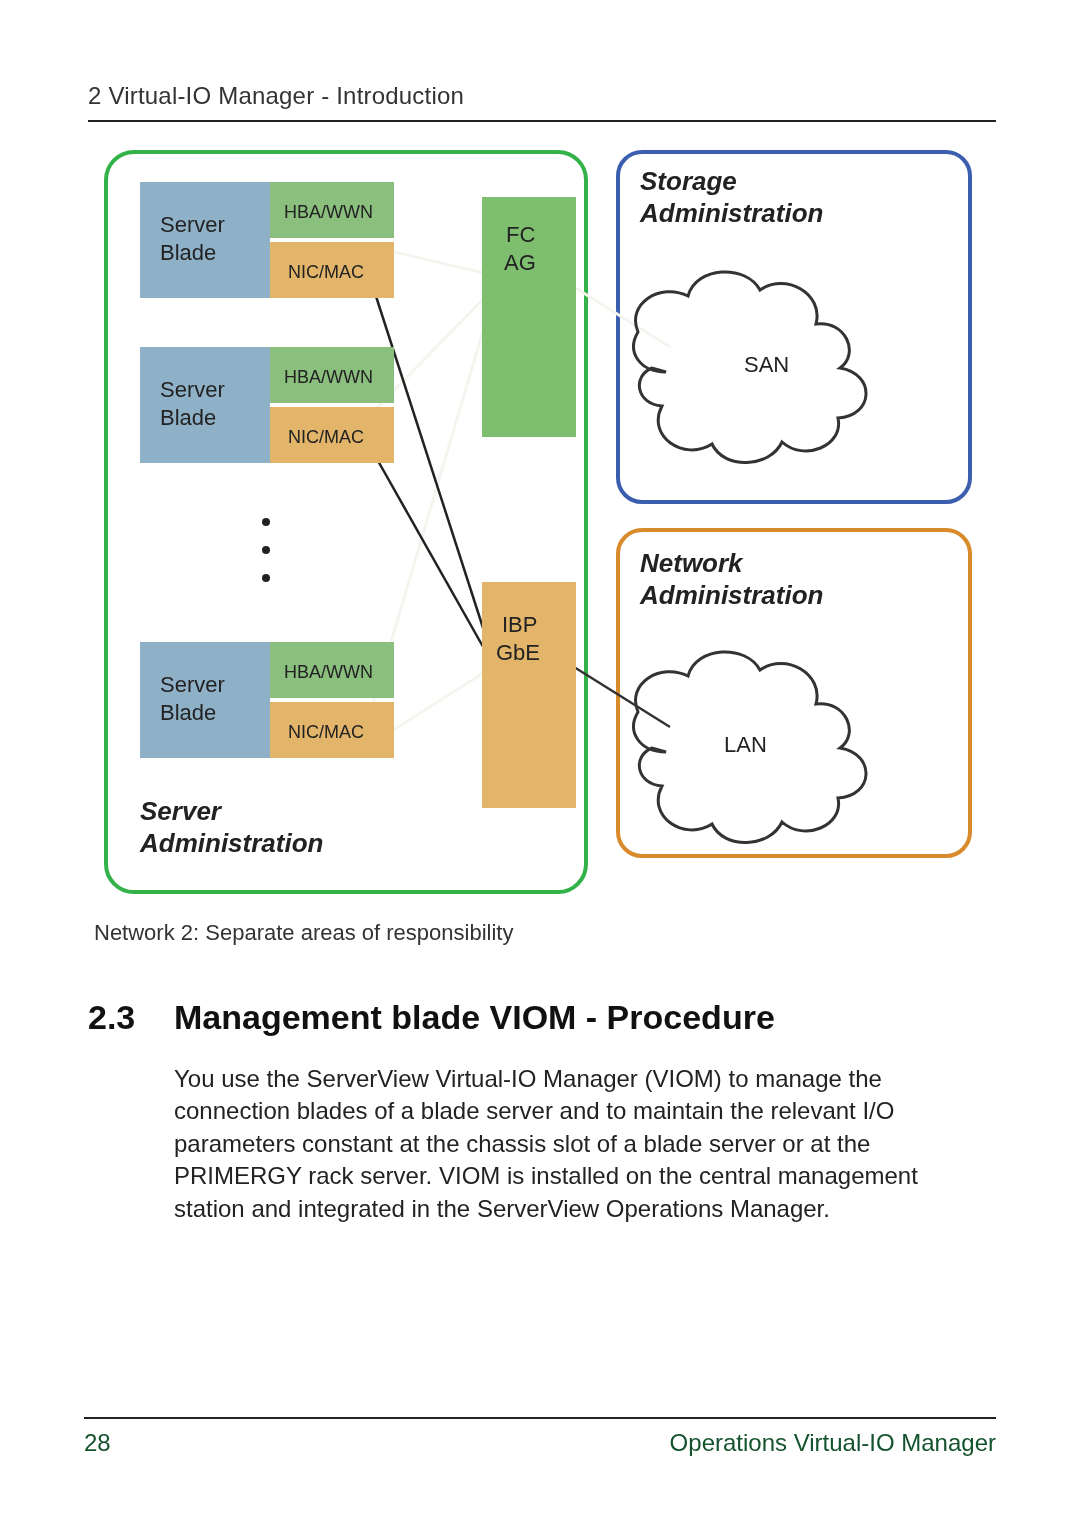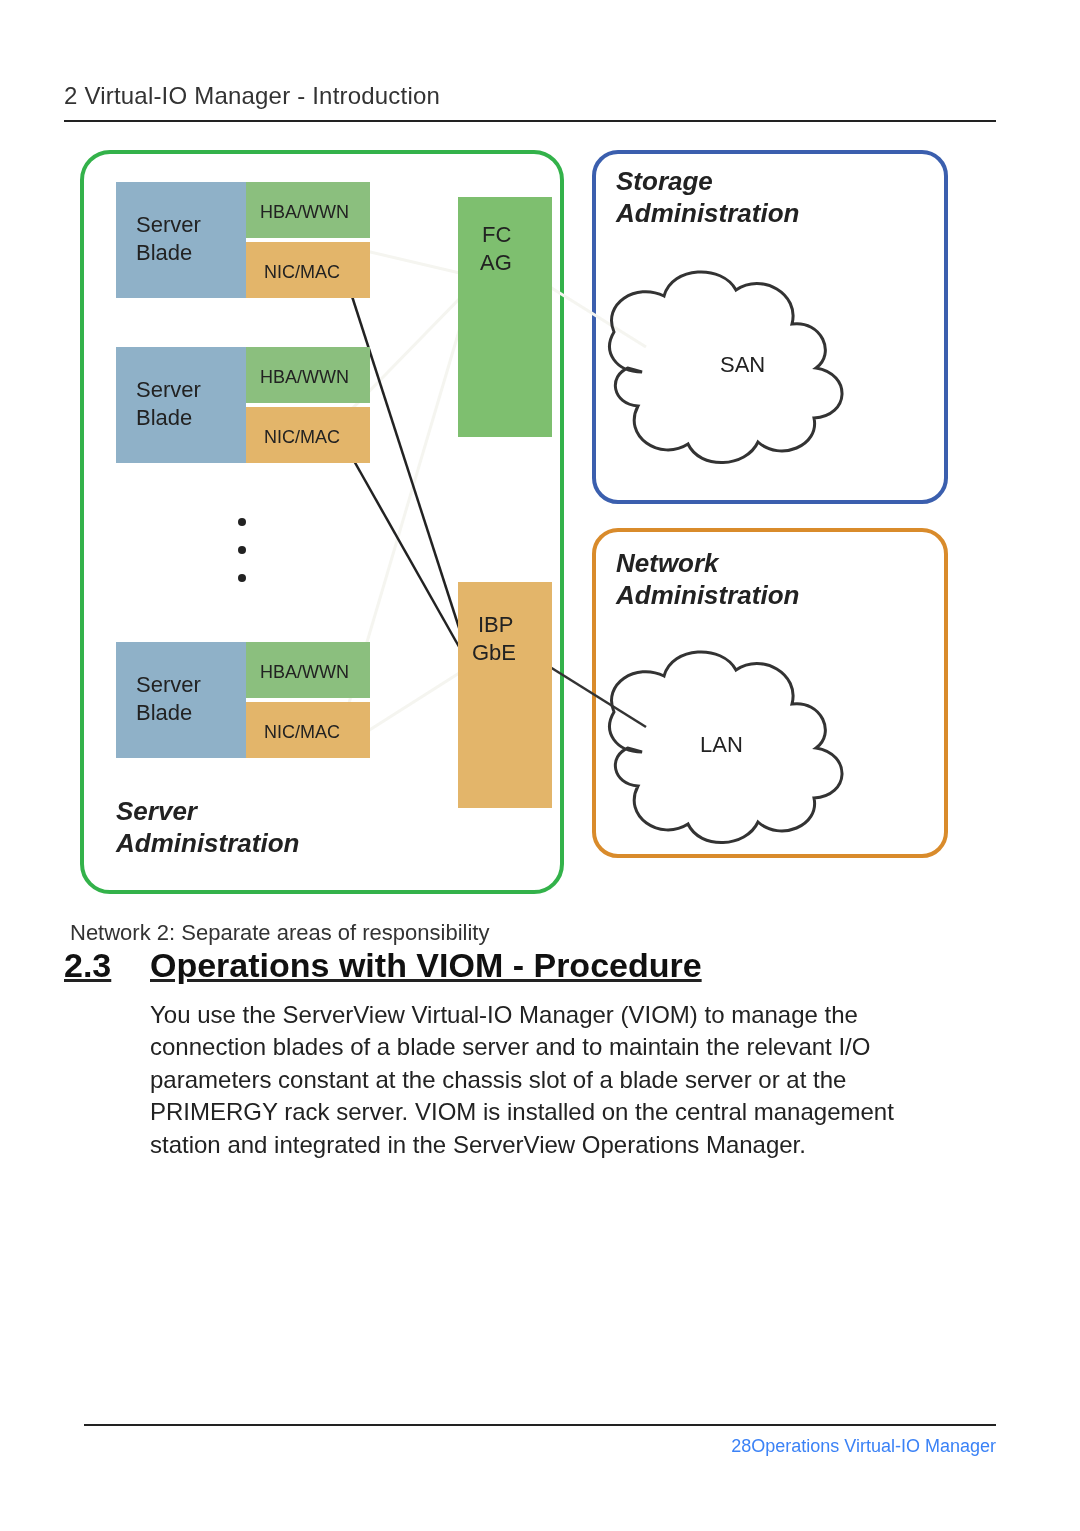--- a/index.html
+++ b/index.html
@@ -6,21 +6,21 @@
     margin: 0;
     padding: 0;
     background: #fff;
     font-family: Arial, Helvetica, sans-serif;
     color: #222;
   }
   .page {
     width: 1080px;
     height: 1531px;
     box-sizing: border-box;
-    padding: 82px 84px 60px 64px;
+    padding: 82px 84px 60px 88px;
     position: relative;
   }
   .running-head {
     font-size: 24px;
     color: #333;
     margin-bottom: 10px;
     letter-spacing: 0.2px;
   }
   .hr-top {
     border: none;
@@ -36,57 +36,57 @@
     display: block;
   }
   .figure-caption {
     font-size: 22px;
     color: #333;
     margin: 18px 0 0 6px;
   }
   .section-row {
     display: flex;
     align-items: center;
-    text-decoration: underline;
+    margin-top: 52px;
   }
   .section-num {
     font-size: 34px;
     font-weight: bold;
     width: 86px;
     color: #111;
   }
   .section-title {
     font-size: 34px;
     font-weight: bold;
     color: #111;
   }
   .body-text {
     font-size: 24px;
     line-height: 1.35;
     color: #222;
-    margin-top: 14px;
+    margin-top: 26px;
     margin-left: 86px;
     max-width: 820px;
   }
   .footer {
     position: absolute;
     left: 84px;
     right: 84px;
     bottom: 74px;
   }
   .hr-bot {
     border: none;
     border-top: 2px solid #222;
     margin: 0 0 10px 0;
   }
   .footer-row {
     display: flex;
-    justify-content: flex-end;
-    font-size: 18px;
-    color: #3b82f6;
+    justify-content: space-between;
+    font-size: 24px;
+    color: #14532d;
   }
 </style>
 </head>
 <body>
 
 <div class="page">
 
   <div class="running-head">2 Virtual-IO Manager - Introduction</div>
   <hr class="hr-top">
 
@@ -199,21 +199,21 @@
         <text x="636" y="610" font-family="Arial" font-size="22" fill="#222">LAN</text>
       </g>
 
     </svg>
   </div>
 
   <div class="figure-caption">Network 2: Separate areas of responsibility</div>
 
   <div class="section-row">
     <div class="section-num">2.3</div>
-    <div class="section-title">Operations with VIOM - Procedure</div>
+    <div class="section-title">Management blade VIOM - Procedure</div>
   </div>
 
   <div class="body-text">You use the ServerView Virtual-IO Manager (VIOM) to manage the connection blades of a blade server and to maintain the relevant I/O parameters constant at the chassis slot of a blade server or at the PRIMERGY rack server. VIOM is installed on the central management station and integrated in the ServerView Operations Manager.</div>
 
   <div class="footer">
     <hr class="hr-bot">
     <div class="footer-row">
       <span>28</span>
       <span>Operations Virtual-IO Manager</span>
     </div>

